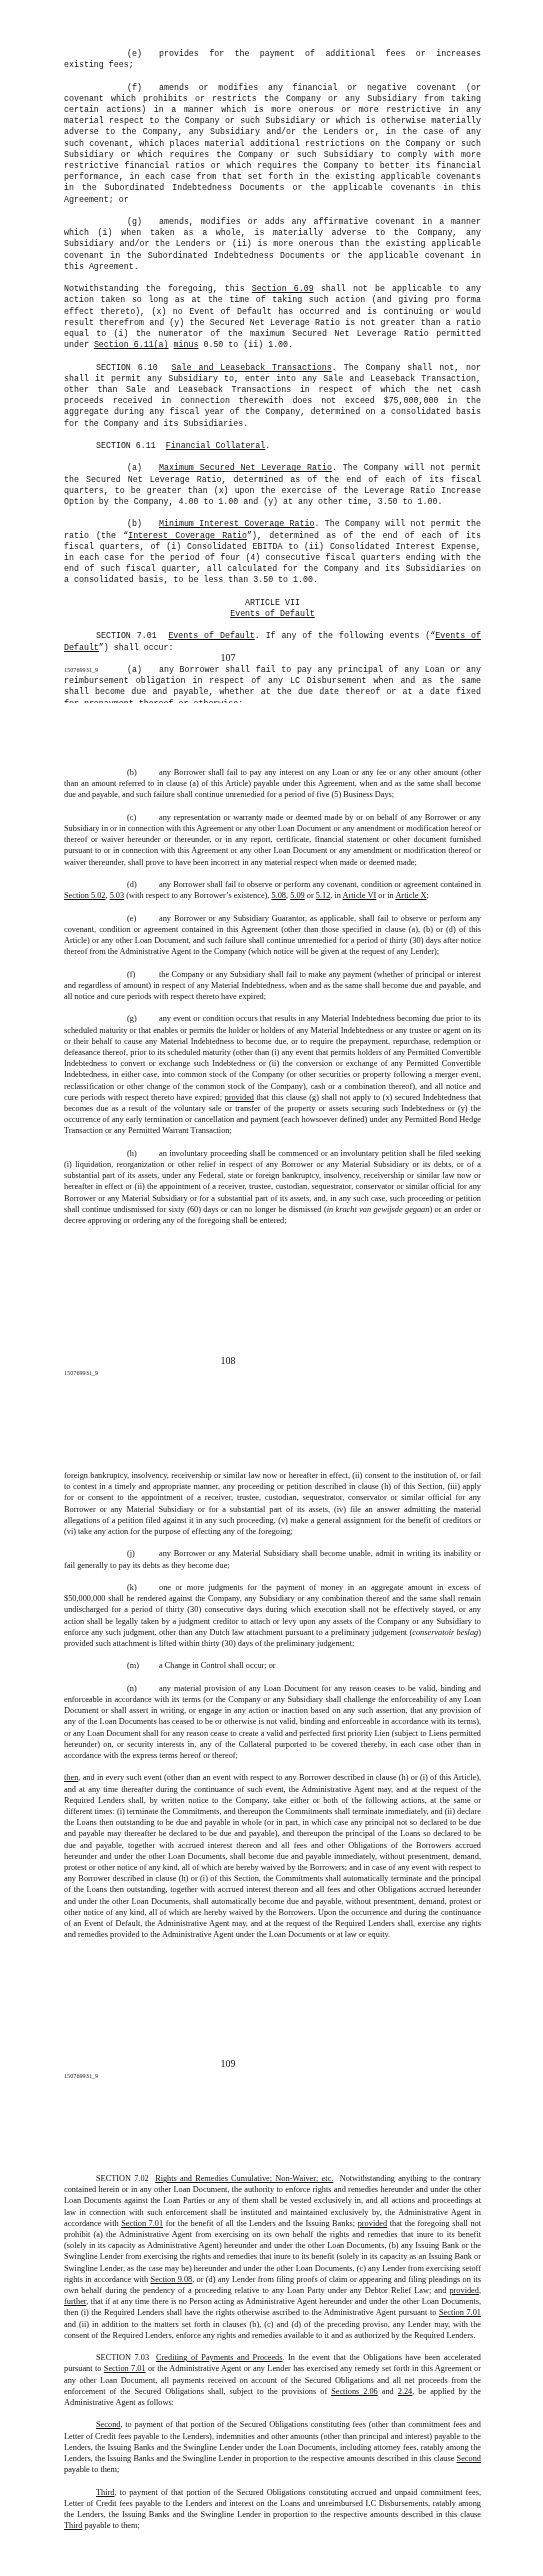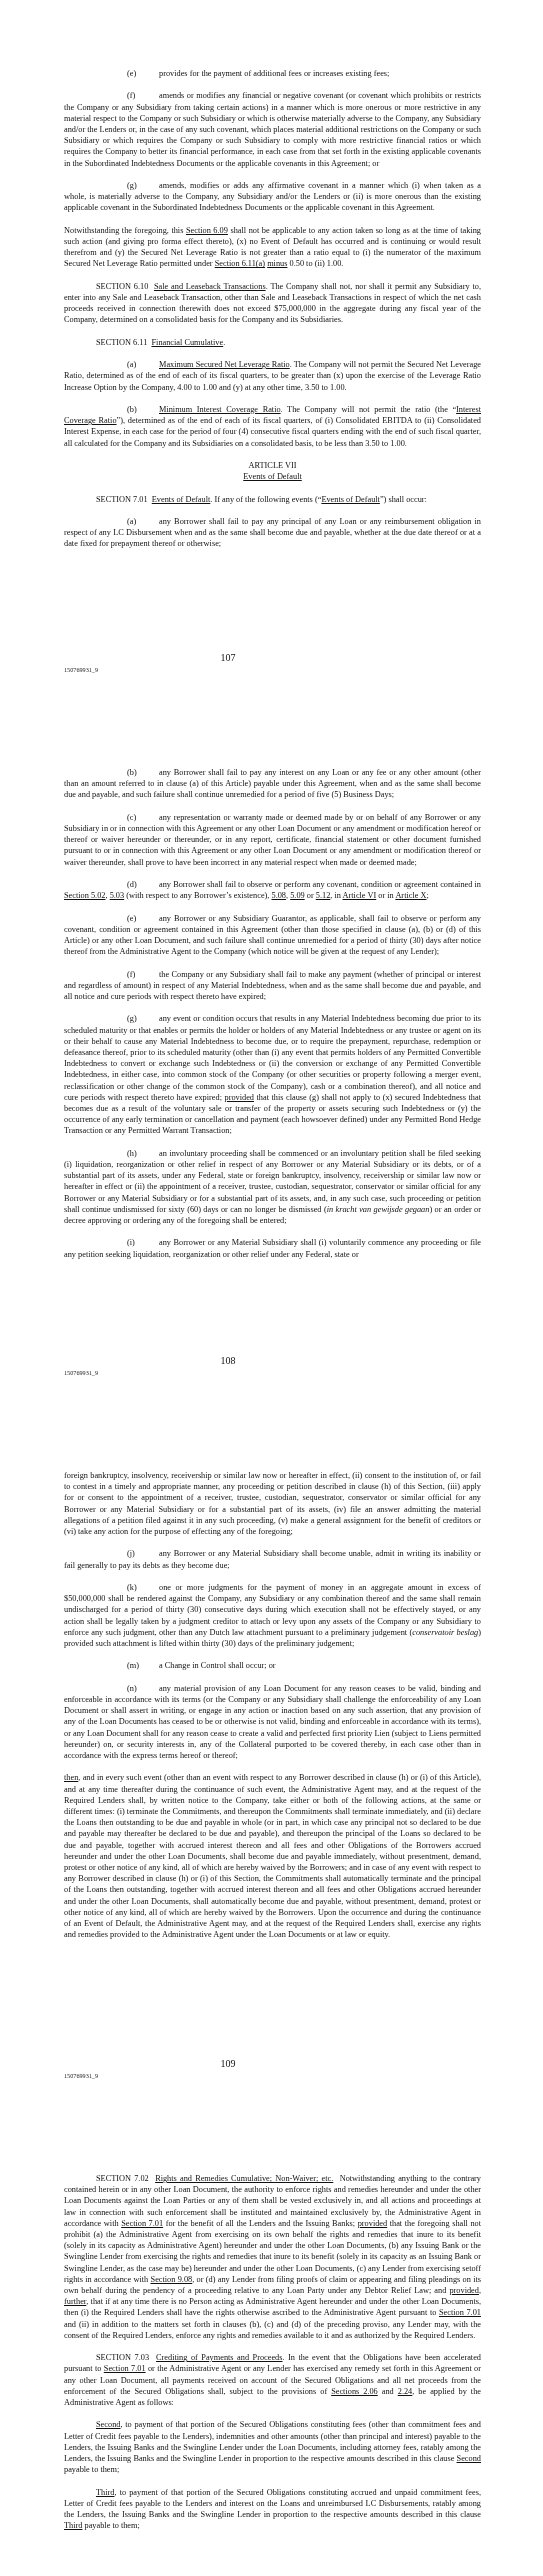--- a/index.html
+++ b/index.html
@@ -1,19 +1,19 @@
 <!DOCTYPE html>
 <html style="font-size:8.2px"><head>
 <meta charset="utf-8">
 <style>
   html, body { margin: 0; padding: 0; background: #ffffff; }
   body { width: 544px; font-family: "Liberation Serif", "DejaVu Serif", serif; color: #111; }
   .page { position: relative; width: 544px; height: 703px; overflow: hidden; background: #fff; }
   .content { position: absolute; left: 64px; width: 417px; font-size: 8.3px; line-height: 11.2px; }
-  .page-1 .content { top: 68px; }
+  .page-1 .content { top: 48px; font-family: Liberation Mono, monospace; }
   .page-2 .content { top: 64px; }
   .page-3 .content { top: 64px; }
   .page-4 .content { top: 64px; }
   p { margin: 0 0 11.2px 0; text-align: justify; text-align-last: left; }
   .clause .label { display: inline-block; width: 32px; margin-left: 63px; }
   .sec { text-indent: 32px; }
   .center { text-align: center; text-align-last: center; margin-bottom: 0; }
   .article { margin-bottom: 11.2px; }
   u { text-decoration: underline; text-underline-offset: 1px; }
   .footer-num { position: absolute; top: 652px; left: 0; width: 456px; text-align: center; font-size: 10px; }
@@ -22,42 +22,41 @@
 </head>
 <body>
 
 <div class="page page-1">
   <div class="content">
     <p class="clause"><span class="label">(e)</span><span>provides for the payment of additional fees or increases existing fees;</span></p>
     <p class="clause"><span class="label">(f)</span><span>amends or modifies any financial or negative covenant (or covenant which prohibits or restricts the Company or any Subsidiary from taking certain actions) in a manner which is more onerous or more restrictive in any material respect to the Company or such Subsidiary or which is otherwise materially adverse to the Company, any Subsidiary and/or the Lenders or, in the case of any such covenant, which places material additional restrictions on the Company or such Subsidiary or which requires the Company or such Subsidiary to comply with more restrictive financial ratios or which requires the Company to better its financial performance, in each case from that set forth in the existing applicable covenants in the Subordinated Indebtedness Documents or the applicable covenants in this Agreement; or</span></p>
     <p class="clause"><span class="label">(g)</span><span>amends, modifies or adds any affirmative covenant in a manner which (i) when taken as a whole, is materially adverse to the Company, any Subsidiary and/or the Lenders or (ii) is more onerous than the existing applicable covenant in the Subordinated Indebtedness Documents or the applicable covenant in this Agreement.</span></p>
     <p><span>Notwithstanding the foregoing, this </span><u>Section 6.09</u><span> shall not be applicable to any action taken so long as at the time of taking such action (and giving pro forma effect thereto), (x) no Event of Default has occurred and is continuing or would result therefrom and (y) the Secured Net Leverage Ratio is not greater than a ratio equal to (i) the numerator of the maximum Secured Net Leverage Ratio permitted under </span><u>Section 6.11(a)</u><span> </span><u>minus</u><span> 0.50 to (ii) 1.00.</span></p>
     <p class="sec"><span style="white-space:pre">SECTION 6.10  </span><u>Sale and Leaseback Transactions</u><span>.  The Company shall not, nor shall it permit any Subsidiary to, enter into any Sale and Leaseback Transaction, other than Sale and Leaseback Transactions in respect of which the net cash proceeds received in connection therewith does not exceed $75,000,000 in the aggregate during any fiscal year of the Company, determined on a consolidated basis for the Company and its Subsidiaries.</span></p>
-    <p class="sec"><span style="white-space:pre">SECTION 6.11  </span><u>Financial Cumulative</u><span>.</span></p>
+    <p class="sec"><span style="white-space:pre">SECTION 6.11  </span><u>Financial Collateral</u><span>.</span></p>
     <p class="clause"><span class="label">(a)</span><u>Maximum Secured Net Leverage Ratio</u><span>.  The Company will not permit the Secured Net Leverage Ratio, determined as of the end of each of its fiscal quarters, to be greater than (x) upon the exercise of the Leverage Ratio Increase Option by the Company, 4.00 to 1.00 and (y) at any other time, 3.50 to 1.00.</span></p>
     <p class="clause"><span class="label">(b)</span><u>Minimum Interest Coverage Ratio</u><span>.  The Company will not permit the ratio (the “</span><u>Interest Coverage Ratio</u><span>”), determined as of the end of each of its fiscal quarters, of (i) Consolidated EBITDA to (ii) Consolidated Interest Expense, in each case for the period of four (4) consecutive fiscal quarters ending with the end of such fiscal quarter, all calculated for the Company and its Subsidiaries on a consolidated basis, to be less than 3.50 to 1.00.</span></p>
     <p class="center">ARTICLE VII</p>
     <p class="center article"><u>Events of Default</u></p>
     <p class="sec"><span style="white-space:pre">SECTION 7.01  </span><u>Events of Default</u><span>.  If any of the following events (“</span><u>Events of Default</u><span>”) shall occur:</span></p>
     <p class="clause"><span class="label">(a)</span><span>any Borrower shall fail to pay any principal of any Loan or any reimbursement obligation in respect of any LC Disbursement when and as the same shall become due and payable, whether at the due date thereof or at a date fixed for prepayment thereof or otherwise;</span></p>
   </div>
   <div class="footer-num">107</div>
   <div class="footer-id">150769931_9</div>
 </div>
 
 <div class="page page-2">
   <div class="content">
     <p class="clause"><span class="label">(b)</span><span>any Borrower shall fail to pay any interest on any Loan or any fee or any other amount (other than an amount referred to in clause (a) of this Article) payable under this Agreement, when and as the same shall become due and payable, and such failure shall continue unremedied for a period of five (5) Business Days;</span></p>
     <p class="clause"><span class="label">(c)</span><span>any representation or warranty made or deemed made by or on behalf of any Borrower or any Subsidiary in or in connection with this Agreement or any other Loan Document or any amendment or modification hereof or thereof or waiver hereunder or thereunder, or in any report, certificate, financial statement or other document furnished pursuant to or in connection with this Agreement or any other Loan Document or any amendment or modification thereof or waiver thereunder, shall prove to have been incorrect in any material respect when made or deemed made;</span></p>
     <p class="clause"><span class="label">(d)</span><span>any Borrower shall fail to observe or perform any covenant, condition or agreement contained in </span><u>Section 5.02</u><span>, </span><u>5.03</u><span> (with respect to any Borrower’s existence), </span><u>5.08</u><span>, </span><u>5.09</u><span> or </span><u>5.12</u><span>, in </span><u>Article VI</u><span> or in </span><u>Article X</u><span>;</span></p>
     <p class="clause"><span class="label">(e)</span><span>any Borrower or any Subsidiary Guarantor, as applicable, shall fail to observe or perform any covenant, condition or agreement contained in this Agreement (other than those specified in clause (a), (b) or (d) of this Article) or any other Loan Document, and such failure shall continue unremedied for a period of thirty (30) days after notice thereof from the Administrative Agent to the Company (which notice will be given at the request of any Lender);</span></p>
     <p class="clause"><span class="label">(f)</span><span>the Company or any Subsidiary shall fail to make any payment (whether of principal or interest and regardless of amount) in respect of any Material Indebtedness, when and as the same shall become due and payable, and all notice and cure periods with respect thereto have expired;</span></p>
     <p class="clause"><span class="label">(g)</span><span>any event or condition occurs that results in any Material Indebtedness becoming due prior to its scheduled maturity or that enables or permits the holder or holders of any Material Indebtedness or any trustee or agent on its or their behalf to cause any Material Indebtedness to become due, or to require the prepayment, repurchase, redemption or defeasance thereof, prior to its scheduled maturity (other than (i) any event that permits holders of any Permitted Convertible Indebtedness to convert or exchange such Indebtedness or (ii) the conversion or exchange of any Permitted Convertible Indebtedness, in either case, into common stock of the Company (or other securities or property following a merger event, reclassification or other change of the common stock of the Company), cash or a combination thereof), and all notice and cure periods with respect thereto have expired; </span><u>provided</u><span> that this clause (g) shall not apply to (x) secured Indebtedness that becomes due as a result of the voluntary sale or transfer of the property or assets securing such Indebtedness or (y) the occurrence of any early termination or cancellation and payment (each howsoever defined) under any Permitted Bond Hedge Transaction or any Permitted Warrant Transaction;</span></p>
     <p class="clause"><span class="label">(h)</span><span>an involuntary proceeding shall be commenced or an involuntary petition shall be filed seeking (i) liquidation, reorganization or other relief in respect of any Borrower or any Material Subsidiary or its debts, or of a substantial part of its assets, under any Federal, state or foreign bankruptcy, insolvency, receivership or similar law now or hereafter in effect or (ii) the appointment of a receiver, trustee, custodian, sequestrator, conservator or similar official for any Borrower or any Material Subsidiary or for a substantial part of its assets, and, in any such case, such proceeding or petition shall continue undismissed for sixty (60) days or can no longer be dismissed (</span><i>in kracht van gewijsde gegaan</i><span>) or an order or decree approving or ordering any of the foregoing shall be entered;</span></p>
-    <p class="clause"><span class="label">(i)</span><span>any Borrower or any Material Subsidiary shall (i) voluntarily commence any proceeding or file any petition seeking liquidation, reorganization or other relief under any Federal, state or</span></p>
   </div>
   <div class="footer-num">108</div>
   <div class="footer-id">150769931_9</div>
 </div>
 
 <div class="page page-3">
   <div class="content">
     <p>foreign bankruptcy, insolvency, receivership or similar law now or hereafter in effect, (ii) consent to the institution of, or fail to contest in a timely and appropriate manner, any proceeding or petition described in clause (h) of this Section, (iii) apply for or consent to the appointment of a receiver, trustee, custodian, sequestrator, conservator or similar official for any Borrower or any Material Subsidiary or for a substantial part of its assets, (iv) file an answer admitting the material allegations of a petition filed against it in any such proceeding, (v) make a general assignment for the benefit of creditors or (vi) take any action for the purpose of effecting any of the foregoing;</p>
     <p class="clause"><span class="label">(j)</span><span>any Borrower or any Material Subsidiary shall become unable, admit in writing its inability or fail generally to pay its debts as they become due;</span></p>
     <p class="clause"><span class="label">(k)</span><span>one or more judgments for the payment of money in an aggregate amount in excess of $50,000,000 shall be rendered against the Company, any Subsidiary or any combination thereof and the same shall remain undischarged for a period of thirty (30) consecutive days during which execution shall not be effectively stayed, or any action shall be legally taken by a judgment creditor to attach or levy upon any assets of the Company or any Subsidiary to enforce any such judgment, other than any Dutch law attachment pursuant to a preliminary judgement (</span><i>conservatoir beslag</i><span>) provided such attachment is lifted within thirty (30) days of the preliminary judgement;</span></p>

